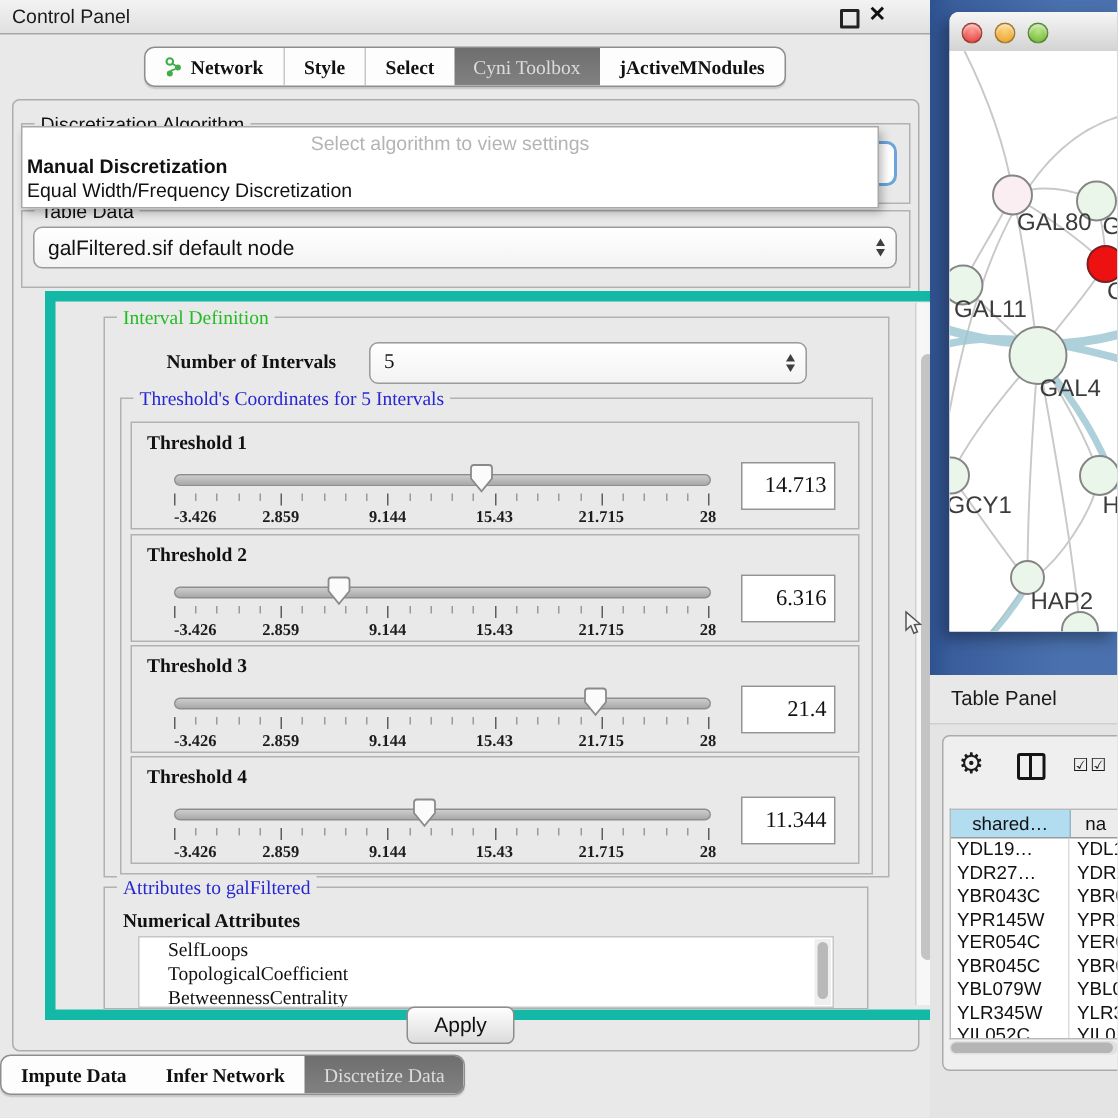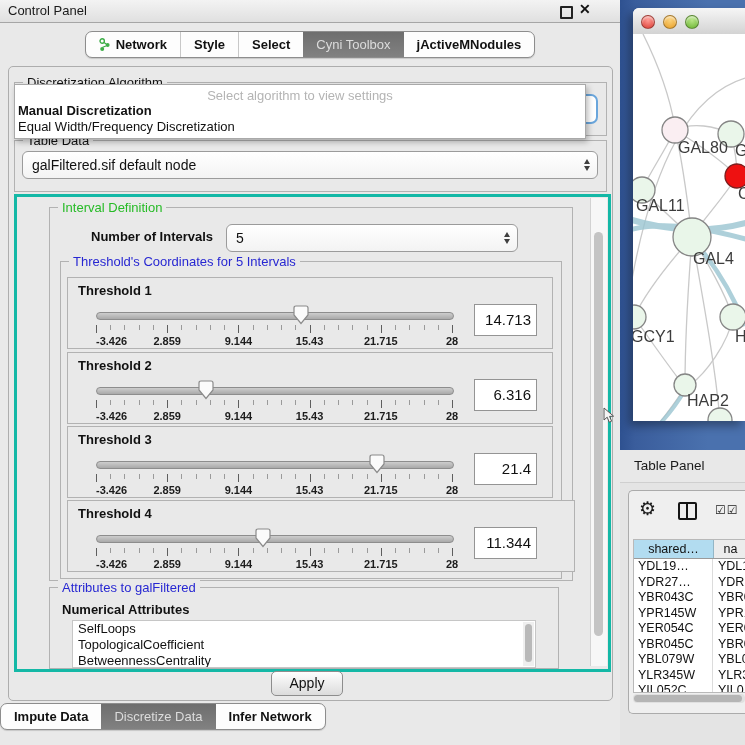--- a/index.html
+++ b/index.html
@@ -6,21 +6,21 @@
   body{font-family:"Liberation Sans",sans-serif;background:#d8d8d8;}
   .screen{position:relative;width:745px;height:745px;overflow:hidden;background:#e9e9e9;font-size:13px;color:#111;}
   
   .left{position:absolute;left:0;top:0;width:620px;height:745px;background:#e9e9e9;}
   .titlebar{position:absolute;left:0;top:0;width:620px;height:22px;background:linear-gradient(#f3f3f3,#e0e0e0);border-bottom:1px solid #a6a6a6;}
   .tb-title{position:absolute;left:8px;top:3px;font-size:13px;color:#1a1a1a;}
   .float-btn{position:absolute;left:560px;top:6px;width:9px;height:9px;border:2px solid #222;border-radius:1px;}
   .close-btn{position:absolute;left:579px;top:1px;font-size:14px;font-weight:700;color:#111;}
   .tabrow{position:absolute;left:0;top:31px;width:620px;display:flex;justify-content:center;}
   .tabrow2{position:absolute;left:0;top:703px;width:620px;display:flex;}
-  .tabset{display:inline-flex;border:1px solid #8d8d8d;border-radius:7px;background:#fdfdfd;overflow:hidden;height:25px;box-shadow:0 1px 1px rgba(0,0,0,.15);}
+  .tabset{display:inline-flex;border:1px solid #8d8d8d;border-radius:7px;background:#fdfdfd;overflow:hidden;height:25px;box-shadow:0 1px 1px rgba(0,0,0,.15);font-family:Liberation Serif, serif;}
   .tab{display:flex;align-items:center;gap:5px;padding:0 13px;font-weight:700;font-size:13px;color:#111;cursor:default;}
   .tab.sep{border-left:1px solid #c8c8c8;}
   .tab.sel{background:linear-gradient(#6e6e6e,#818181);color:#dcdcdc;font-weight:400;}
   .net-icon{display:inline-flex;}
   .outer-panel{position:absolute;left:8px;top:66px;width:603px;height:633px;border:1px solid #adadad;border-radius:5px;background:#e9e9e9;}
   
   .group{position:absolute;border:1px solid #b2b2b2;background:#e9e9e9;}
   .group-title{position:absolute;top:-8px;left:8px;background:#e9e9e9;padding:0 4px;font-size:13px;white-space:nowrap;}
   .gt-green{color:#26bb26;}
   .gt-blue{color:#2727d2;}
@@ -33,21 +33,21 @@
   .popup-opt.bold{font-weight:700;}
   
   .tabledata-group{left:14px;top:140px;width:591px;height:50px;}
   .combo{position:absolute;background:linear-gradient(#ffffff,#f3f3f3);border:1px solid #9b9b9b;border-radius:6px;font-size:14px;color:#111;}
   .combo .val{position:absolute;left:9px;top:50%;transform:translateY(-50%);white-space:nowrap;}
   .stepper{position:absolute;right:7px;top:50%;transform:translateY(-50%);display:flex;flex-direction:column;align-items:center;gap:2px;}
   .tri-up{width:0;height:0;border-left:3.5px solid transparent;border-right:3.5px solid transparent;border-bottom:5px solid #3f3f3f;}
   .tri-down{width:0;height:0;border-left:3.5px solid transparent;border-right:3.5px solid transparent;border-top:5px solid #3f3f3f;}
   .td-combo{left:22px;top:151px;width:574px;height:26px;}
   
-  .scrollpane{position:absolute;left:14px;top:194px;width:591px;height:472px;border:3px solid #14b8a6;background:#e9e9e9;overflow:hidden;}
+  .scrollpane{position:absolute;left:30px;top:194px;width:591px;height:472px;border:7px solid #14b8a6;background:#e9e9e9;overflow:hidden;font-family:Liberation Serif, serif;}
   .vscroll{position:absolute;right:1px;top:1px;width:16px;height:468px;background:#f7f7f7;border-left:1px solid #d2d2d2;}
   .vthumb{position:absolute;left:3px;top:34px;width:9px;height:404px;background:#c4c4c4;border-radius:5px;}
   .interval-group{left:32px;top:10px;width:522px;height:372px;}
   .noi-label{position:absolute;left:41px;top:21px;font-weight:700;font-size:13px;}
   .noi-combo{left:176px;top:16px;width:290px;height:26px;}
   .thresh-group{left:10px;top:53px;width:500px;height:316px;}
   .thresh-box{position:absolute;left:6px;width:484px;height:70px;border:1px solid #b2b2b2;background:#e9e9e9;}
   .thresh-label{position:absolute;left:10px;top:5px;font-weight:700;font-size:13px;}
   .slider-area{position:absolute;left:28px;top:28px;width:356px;height:40px;}
   .track{position:absolute;left:0;top:6px;width:100%;height:6px;background:linear-gradient(#cdcdcd,#a9a9a9);border:1px solid #8d8d8d;border-radius:4px;}
@@ -55,21 +55,21 @@
   .ticks{position:absolute;left:0;top:19px;width:100%;height:9px;}
   .tick{position:absolute;top:0;width:1px;height:5px;background:#9a9a9a;}
   .tick.major{height:8px;background:#5e5e5e;}
   .ticklabels{position:absolute;left:0;top:29px;width:100%;height:12px;}
   .ticklab{position:absolute;transform:translateX(-50%);font-size:11px;font-weight:700;color:#1c1c1c;white-space:nowrap;}
   .ticklab.first{transform:none;}
   .value-box{position:absolute;left:406px;top:26px;width:56px;height:30px;background:#fff;border:1px solid #949494;font-size:15px;line-height:30px;text-align:right;padding-right:5px;}
   .attr-group{left:32px;top:390px;width:508px;height:80px;}
   .attr-title{position:absolute;left:12px;top:14px;font-weight:700;font-size:13px;}
   .attr-list{position:absolute;left:22px;top:32px;width:462px;height:46px;background:#fff;border:1px solid #c6c6c6;overflow:hidden;}
-  .list-item{font-size:13px;line-height:16px;padding-left:5px;white-space:nowrap;}
+  .list-item{font-size:13px;line-height:16px;padding-left:19px;white-space:nowrap;}
   .list-scroll{position:absolute;right:1px;top:1px;width:11px;height:44px;background:#efefef;}
   .list-thumb{position:absolute;left:2px;top:2px;width:7px;height:38px;background:#b9b9b9;border-radius:4px;}
   .apply-btn{position:absolute;left:271px;top:671px;width:70px;height:23px;background:linear-gradient(#fefefe,#dcdcdc);border:1px solid #8d8d8d;border-radius:5px;font-size:14px;text-align:center;line-height:23px;}
   
   .right{position:absolute;left:620px;top:0;width:125px;height:745px;background:#e4e4e4;}
   .desktop{position:absolute;left:0;top:0;width:125px;height:450px;background:linear-gradient(90deg,#2e5190 0%,#3a5d9c 12%,#4a71ae 70%);}
   .net-window{position:absolute;left:13px;top:8px;width:112px;height:413px;background:#fff;border-radius:6px 0 0 0;box-shadow:-4px 5px 10px rgba(0,0,0,.35);}
   .nw-titlebar{position:absolute;left:0;top:0;width:112px;height:26px;background:linear-gradient(#f6f6f6,#d3d3d3);border-bottom:1px solid #9c9c9c;border-radius:6px 0 0 0;}
   .dot{position:absolute;top:7px;width:12px;height:12px;border-radius:50%;border:1px solid rgba(0,0,0,.3);box-shadow:inset 0 2px 2px rgba(255,255,255,.55);}
   .dot.red{left:8px;background:radial-gradient(circle at 50% 35%,#ff9a94,#d93a31);}
@@ -313,21 +313,21 @@
                     <span class="ticklab" style="left: 20%;">2.859</span>
                     <span class="ticklab" style="left: 40%;">9.144</span>
                     <span class="ticklab" style="left: 60%;">15.43</span>
                     <span class="ticklab" style="left: 80%;">21.715</span>
                     <span class="ticklab" style="left: 100%;">28</span>
                   </div>
     </div>
     <div class="value-box">21.4</div>
   </div>
 
-  <div class="thresh-box" style="top: 238px; padding-left: 22px;">
+  <div class="thresh-box" style="top: 238px;">
     <div class="thresh-label">Threshold 4</div>
     <div class="slider-area">
       <div class="track"></div>
       <div class="thumb" style="left: calc(47% - 8px);">
         <svg width="16" height="20" viewBox="0 0 16 20">
                       <path d="M3 1 H13 Q15 1 15 3 V10 L8 18.5 L1 10 V3 Q1 1 3 1 Z" fill="#fbfbfb" stroke="#8a8a8a" stroke-width="1.2"></path>
                     </svg>
       </div>
       <div class="ticks">
                     <div class="tick major" style="left: 0%;"></div>
@@ -392,25 +392,25 @@
         </div>
     </div>
 
     <div class="apply-btn">Apply</div>
 
     <div class="tabrow2">
       <div class="tabset" id="bottom-tabset">
           <div class="tab">
             <span>Impute Data</span>
           </div>
+          <div class="tab">
+            <span>Infer Network</span>
+          </div>
           <div class="tab sel">
             <span>Discretize Data</span>
-          </div>
-          <div class="tab">
-            <span>Infer Network</span>
           </div>
         </div>
     </div>
   </div>
 
   <div class="right">
     <div class="desktop"></div>
 
     <div class="net-window">
       <div class="nw-titlebar">

